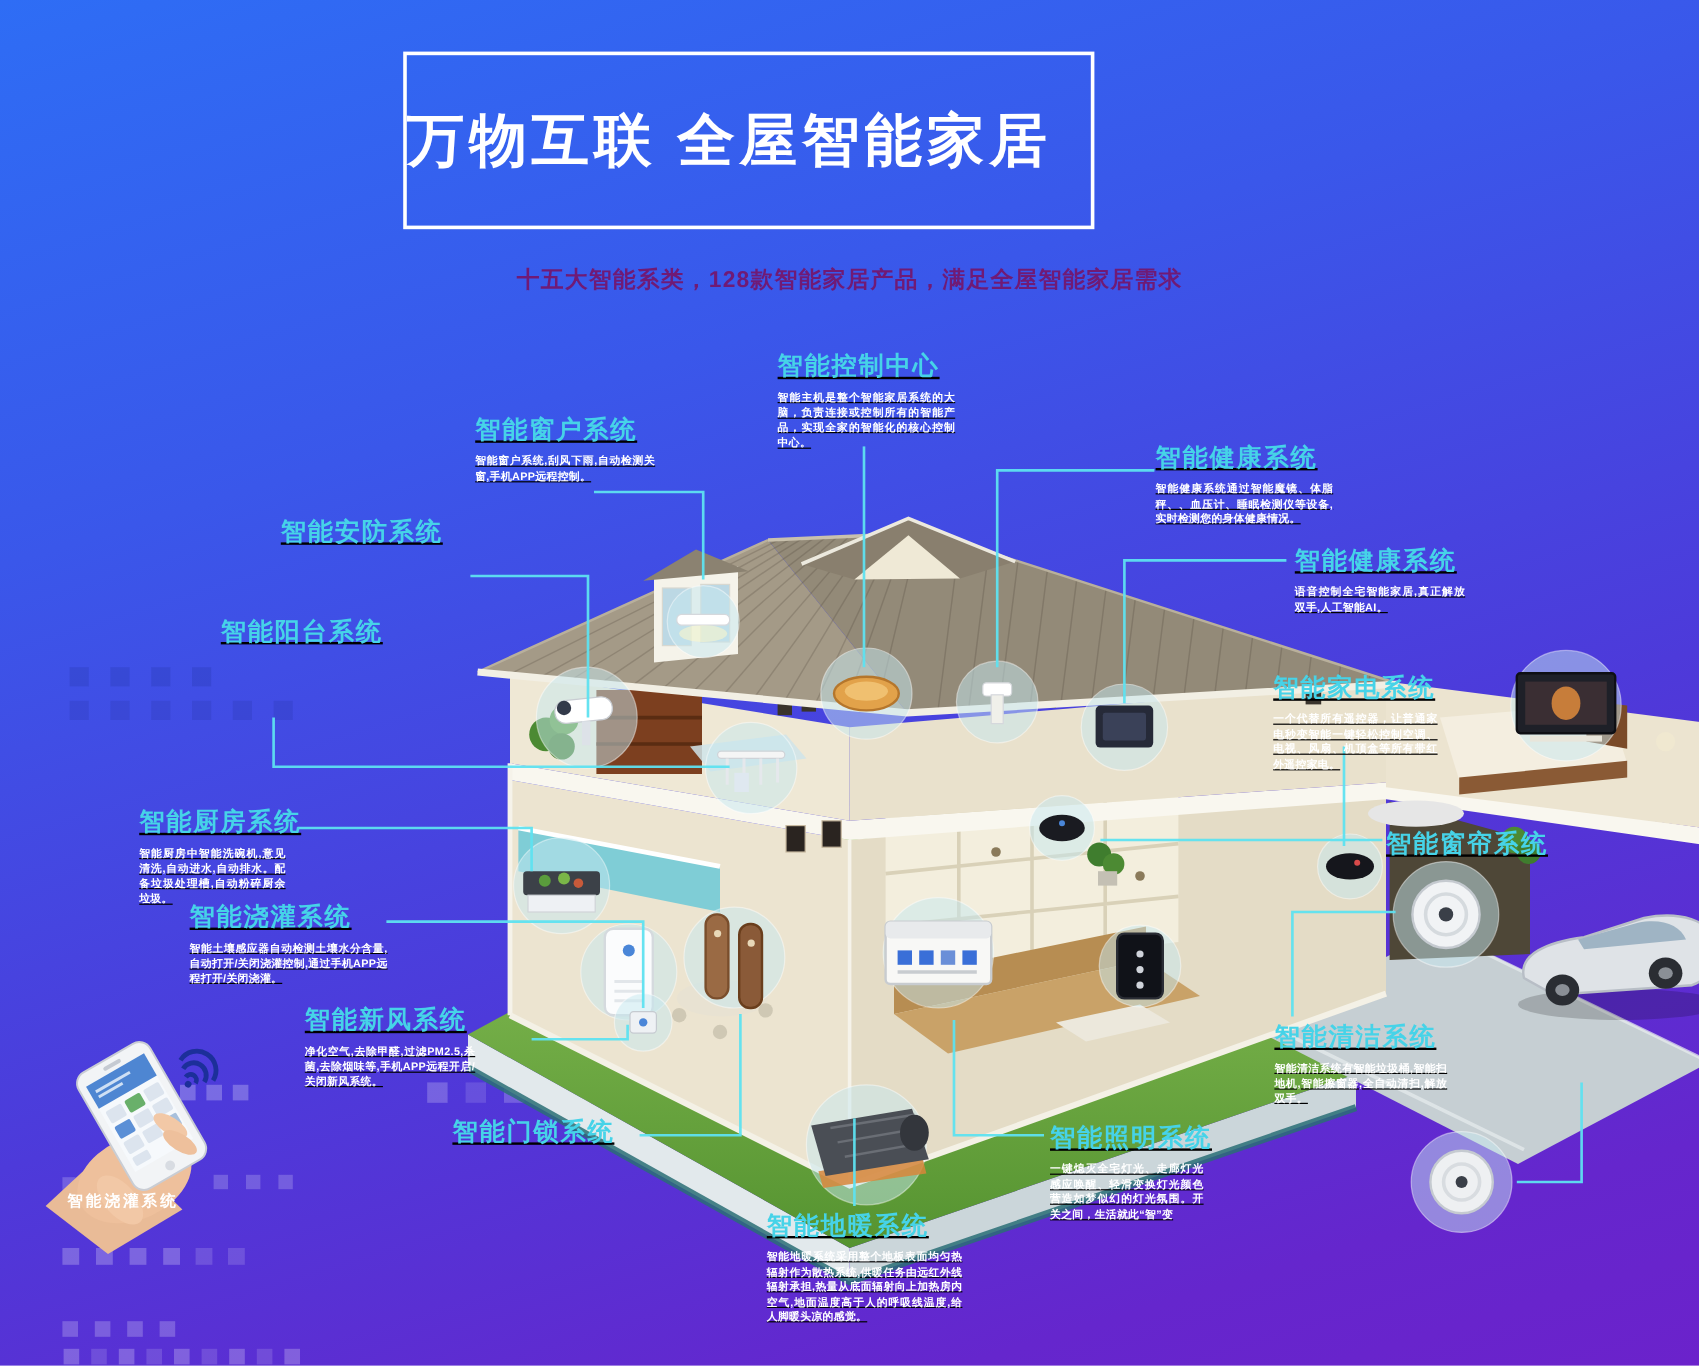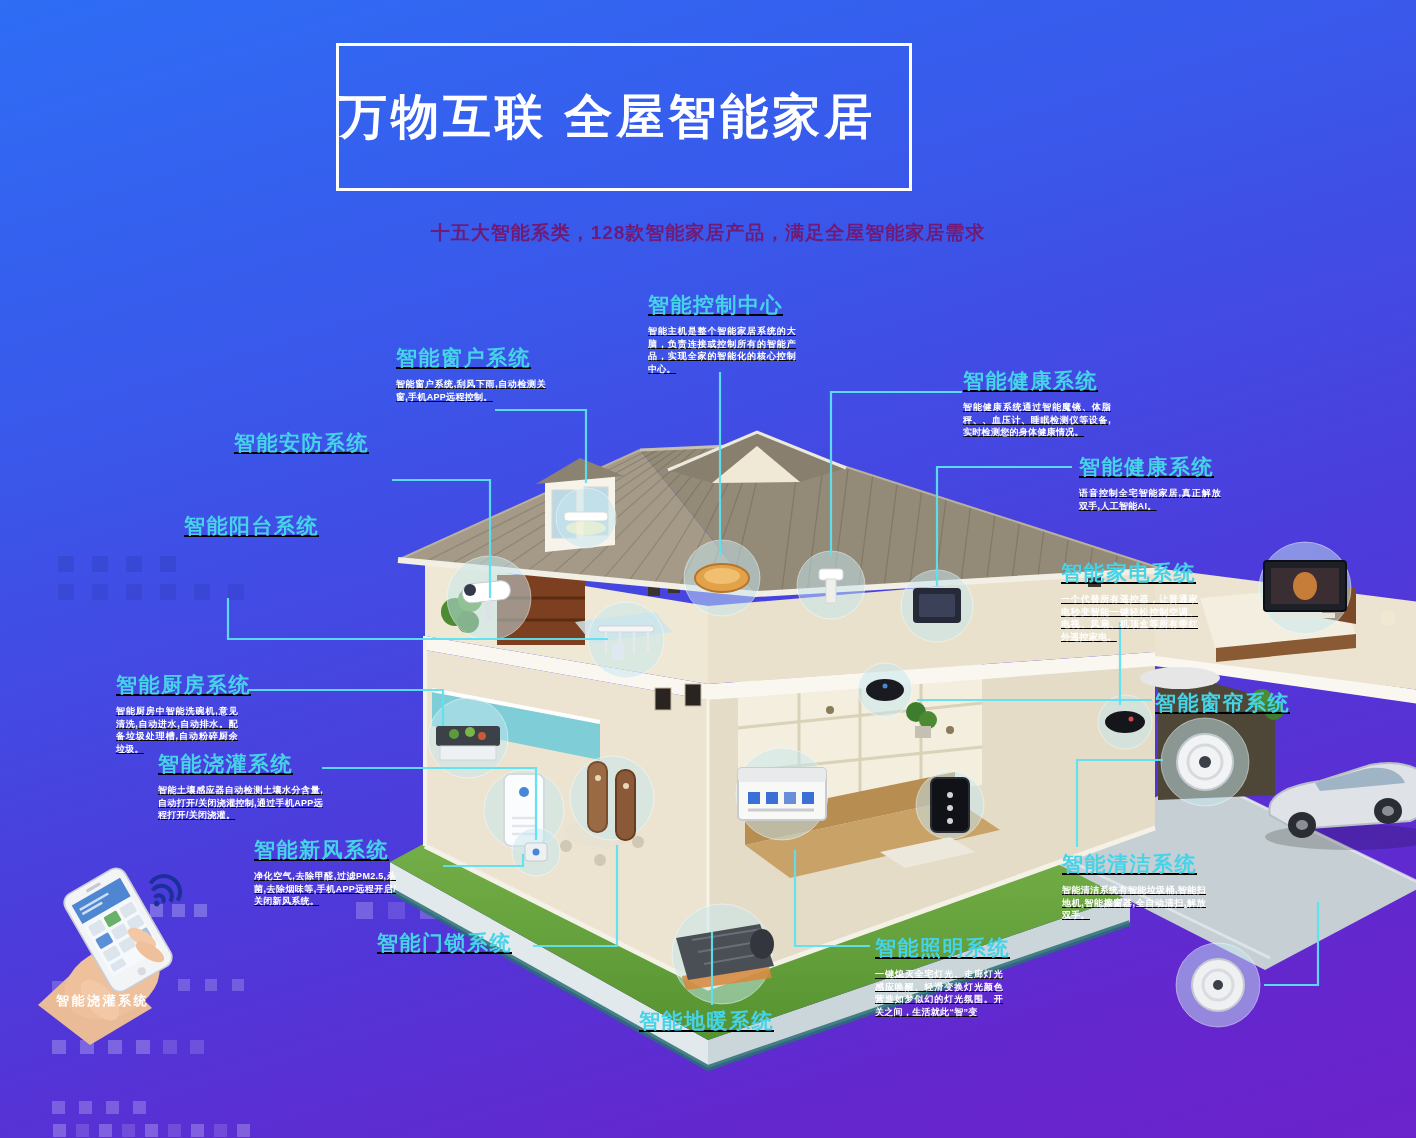--- a/index.html
+++ b/index.html
@@ -423,20 +423,21 @@
 </div>
 <div class="sys" style="left:254px;top:836px">
   <h3>智能新风系统</h3>
   <p style="width:142px">净化空气,去除甲醛,过滤PM2.5,杀菌,去除烟味等,手机APP远程开启/关闭新风系统。</p>
 </div>
 <div class="sys" style="left:377px;top:929px">
   <h3>智能门锁系统</h3>
 </div>
 <div class="sys" style="left:639px;top:1007px">
   <h3>智能地暖系统</h3>
+  <p style="width:163px">智能地暖系统采用整个地板表面均匀热辐射作为散热系统,供暖任务由远红外线辐射承担,热量从底面辐射向上加热房内空气,地面温度高于人的呼吸线温度,给人脚暖头凉的感觉。</p>
 </div>
 <div class="sys" style="left:875px;top:934px">
   <h3>智能照明系统</h3>
   <p style="width:128px">一键熄灭全宅灯光、走廊灯光感应唤醒、轻滑变换灯光颜色营造如梦似幻的灯光氛围。开关之间，生活就此“智”变</p>
 </div>
 <div class="sys" style="left:1062px;top:850px">
   <h3>智能清洁系统</h3>
   <p style="width:144px">智能清洁系统有智能垃圾桶,智能扫地机,智能擦窗器,全自动清扫,解放双手。</p>
 </div>
 <div class="sys" style="left:1155px;top:689px">

